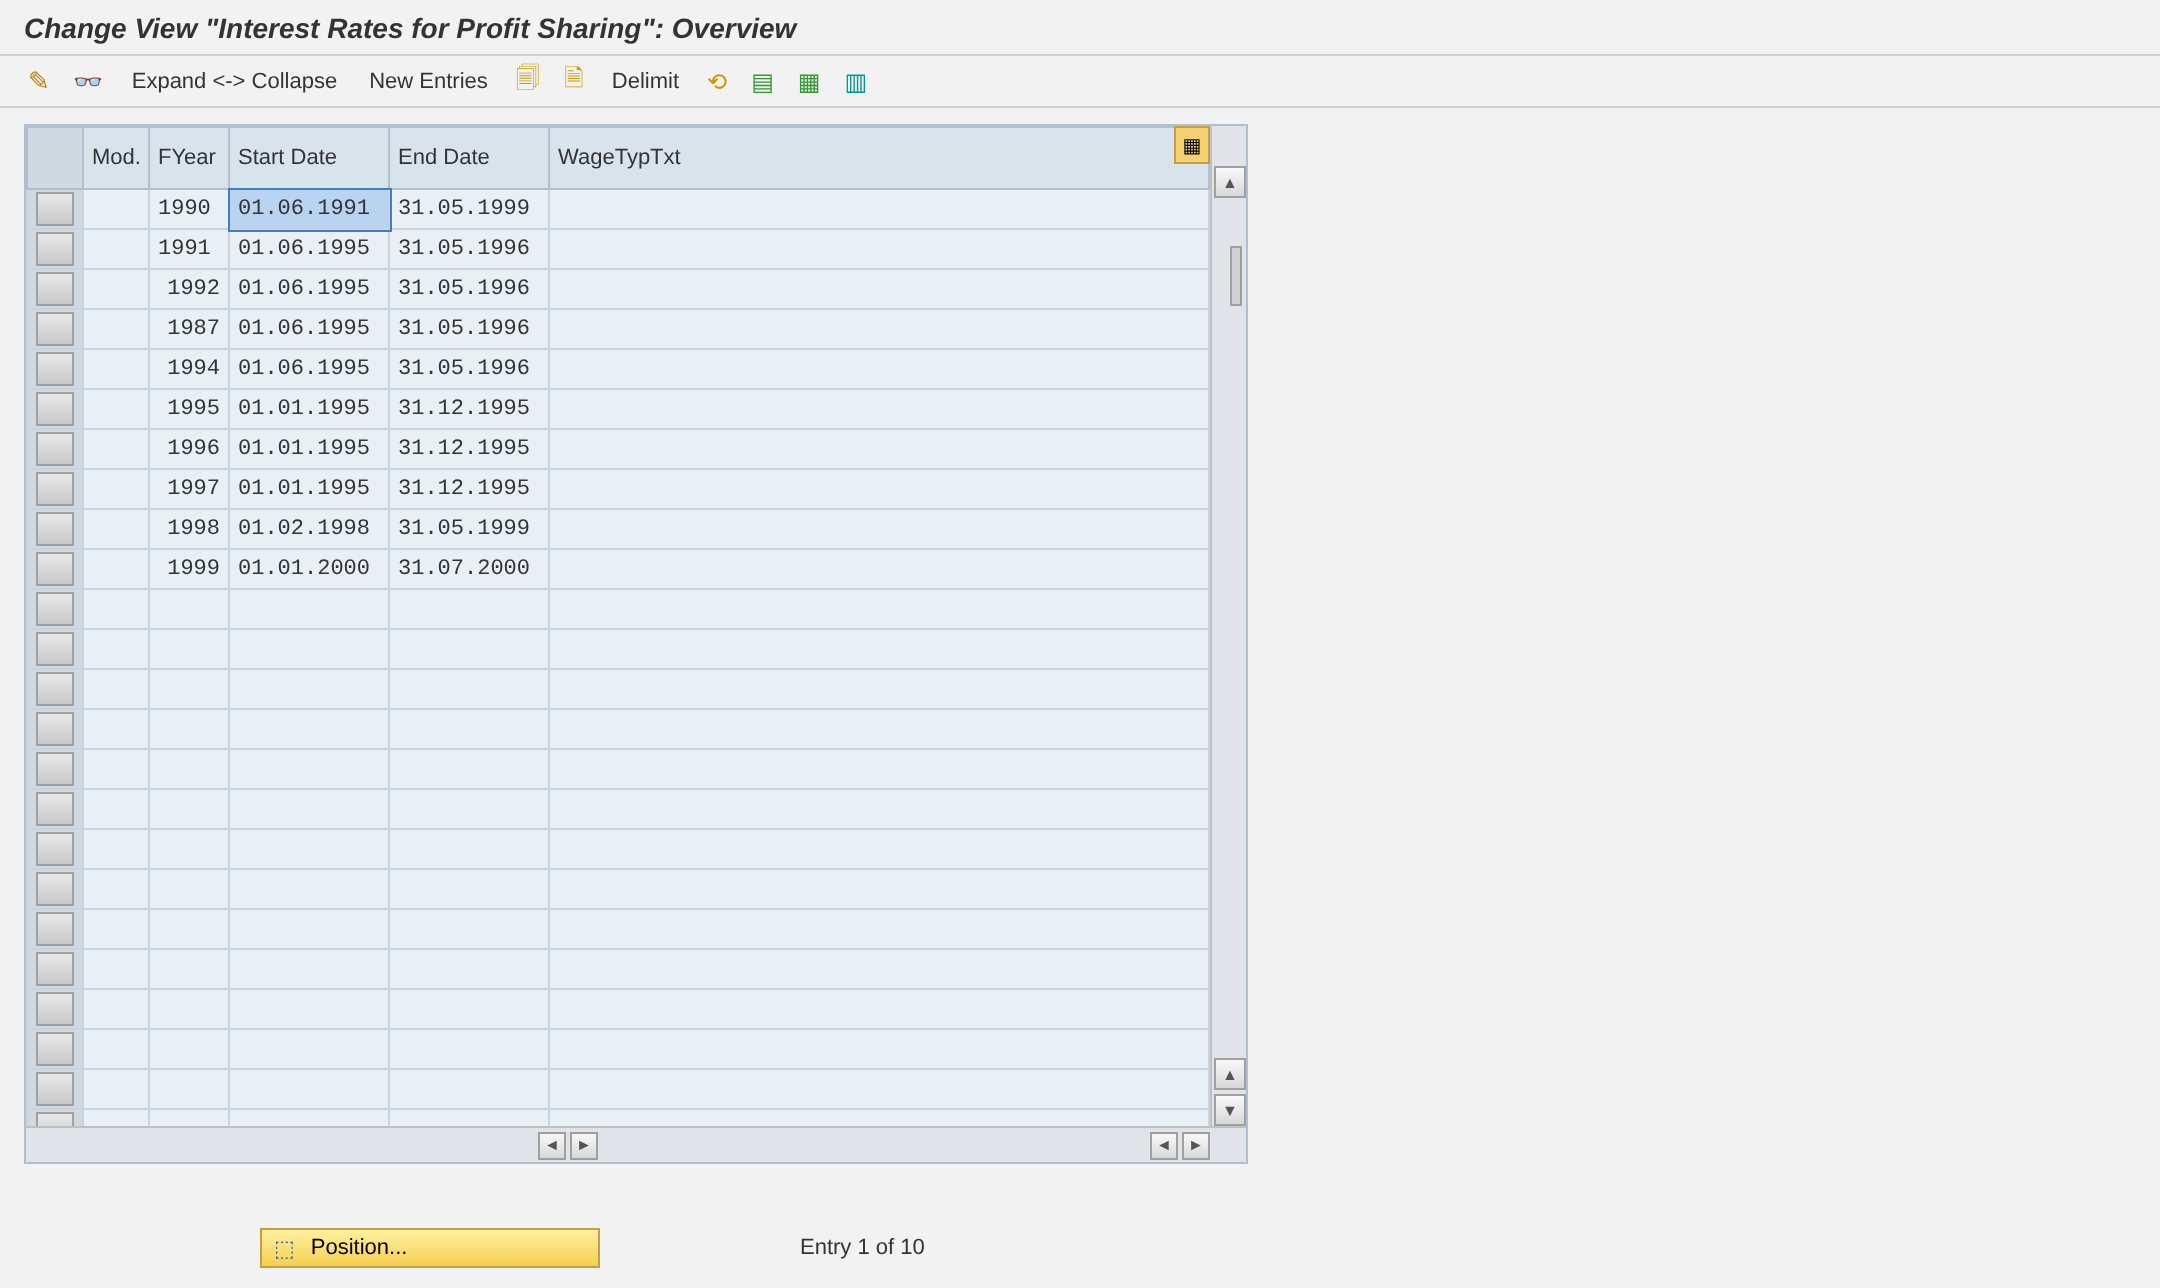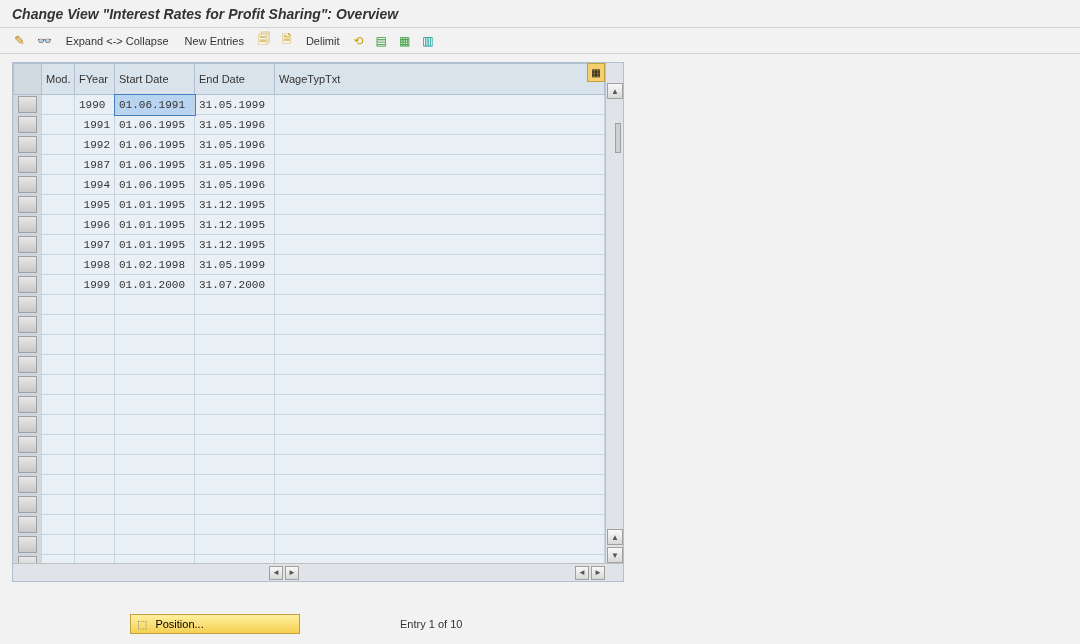--- a/index.html
+++ b/index.html
@@ -308,21 +308,21 @@
                 <td style="text-align: left; margin-top: 26px;">1990</td>
                 <td class="selected-cell">01.06.1991</td>
                 <td>31.05.1999</td>
                 <td></td>
               </tr>
               <tr>
                 <td class="row-selector">
                   <div class="row-selector-inner"></div>
                 </td>
                 <td></td>
-                <td style="text-align: right; margin-top: 28px;">1991</td>
+                <td style=" margin-top: 28px;">1991</td>
                 <td>01.06.1995</td>
                 <td>31.05.1996</td>
                 <td></td>
               </tr>
               <tr>
                 <td class="row-selector">
                   <div class="row-selector-inner"></div>
                 </td>
                 <td></td>
                 <td style="text-align: right;">1992</td>

